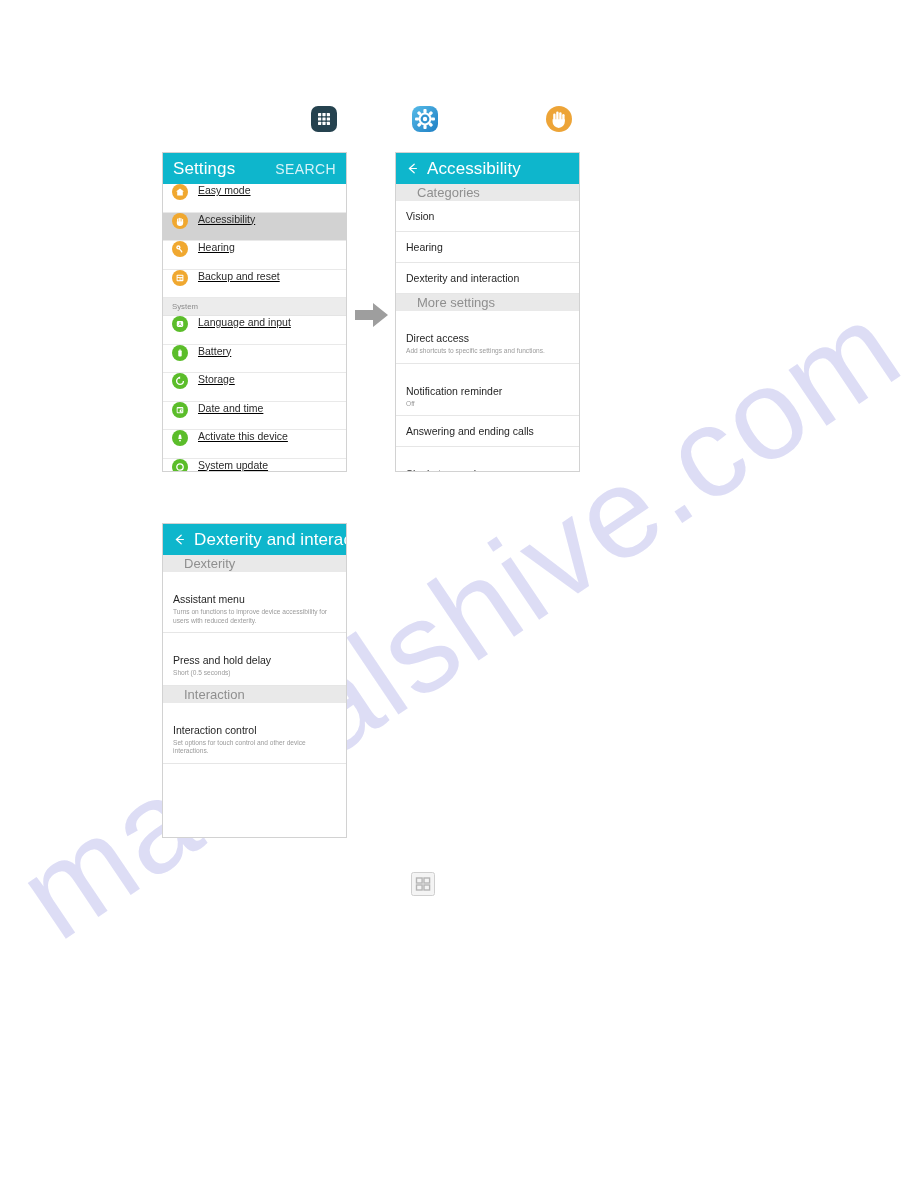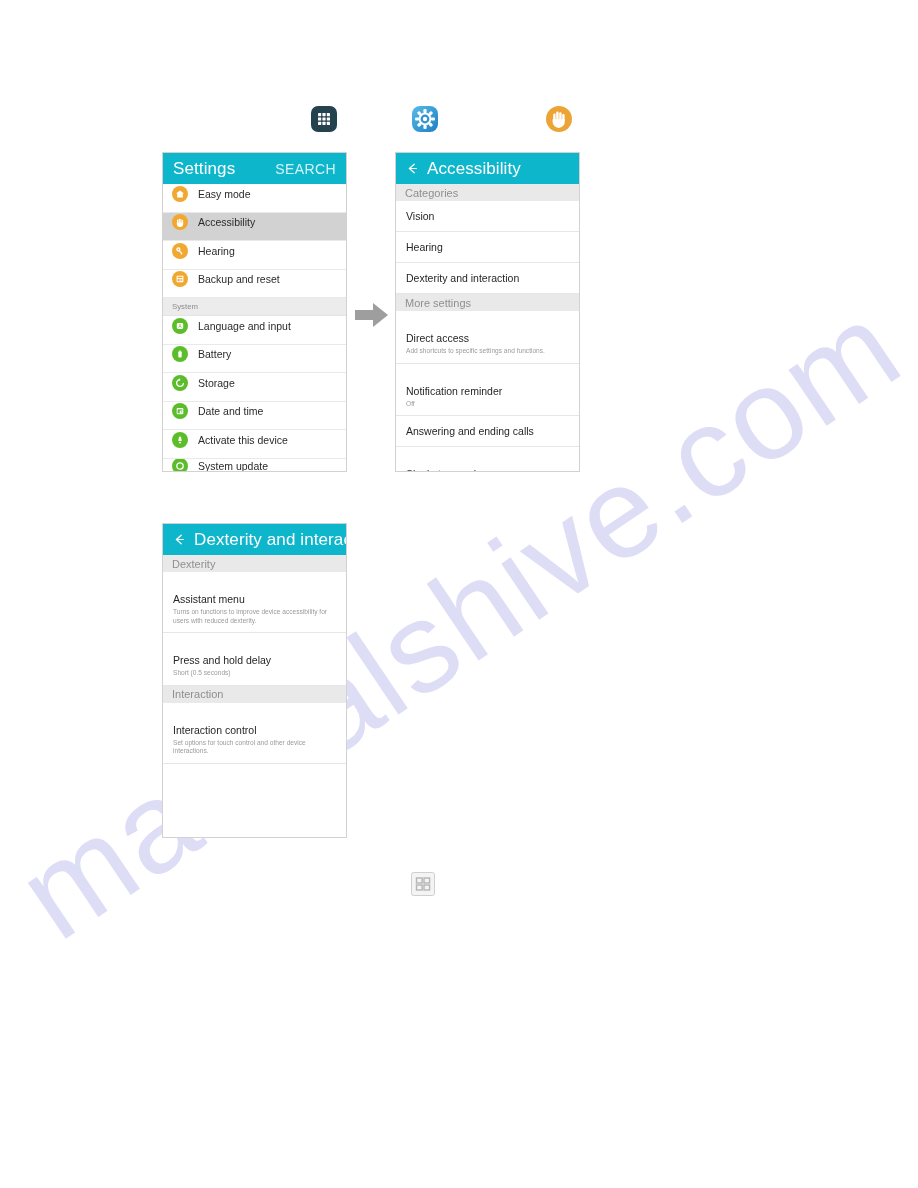--- a/index.html
+++ b/index.html
@@ -92,25 +92,26 @@
     height: 13px;
     margin-right: 8px;
     flex: 0 0 auto;
   }
   .back-arrow svg { display:block; width:13px; height:13px; }
 
   
   .sbody { background: #ffffff; }
   .srow {
     display: flex;
-    align-items: center;
+    align-items: flex-start;
     height: 28.5px;
     padding: 0 0 8px 9px;
     border-bottom: 1px solid #e9e9e9;
     box-sizing: border-box;
+    text-decoration: underline;
   }
   .srow.selected { background: #d2d2d2; }
   .srow .badge {
     width: 16px; height: 16px;
     border-radius: 50%;
     flex: 0 0 auto;
     margin-right: 10px;
     display: flex; align-items: center; justify-content: center;
   }
   .srow .badge svg { display:block; width: 10px; height: 10px; }
@@ -143,23 +144,23 @@
     margin-top: 2px;
     padding-right: 46px;
   }
   .arow .asub.nopad { padding-right: 0; }
   .arow.plain { padding-top: 8px; padding-bottom: 8px; }
   .ahdr {
     height: 17px;
     background: #e9e9e9;
     display: flex;
     align-items: center;
-    padding-left: 9px;
-    box-sizing: border-box;
-    font-size: 11px;
+    padding-left: 21px;
+    box-sizing: border-box;
+    font-size: 13px;
     color: #8f8f8f;
   }
 
   
   .toggle {
     position: absolute;
     right: 10px;
     top: 50%;
     transform: translateY(-50%);
     width: 27px;

